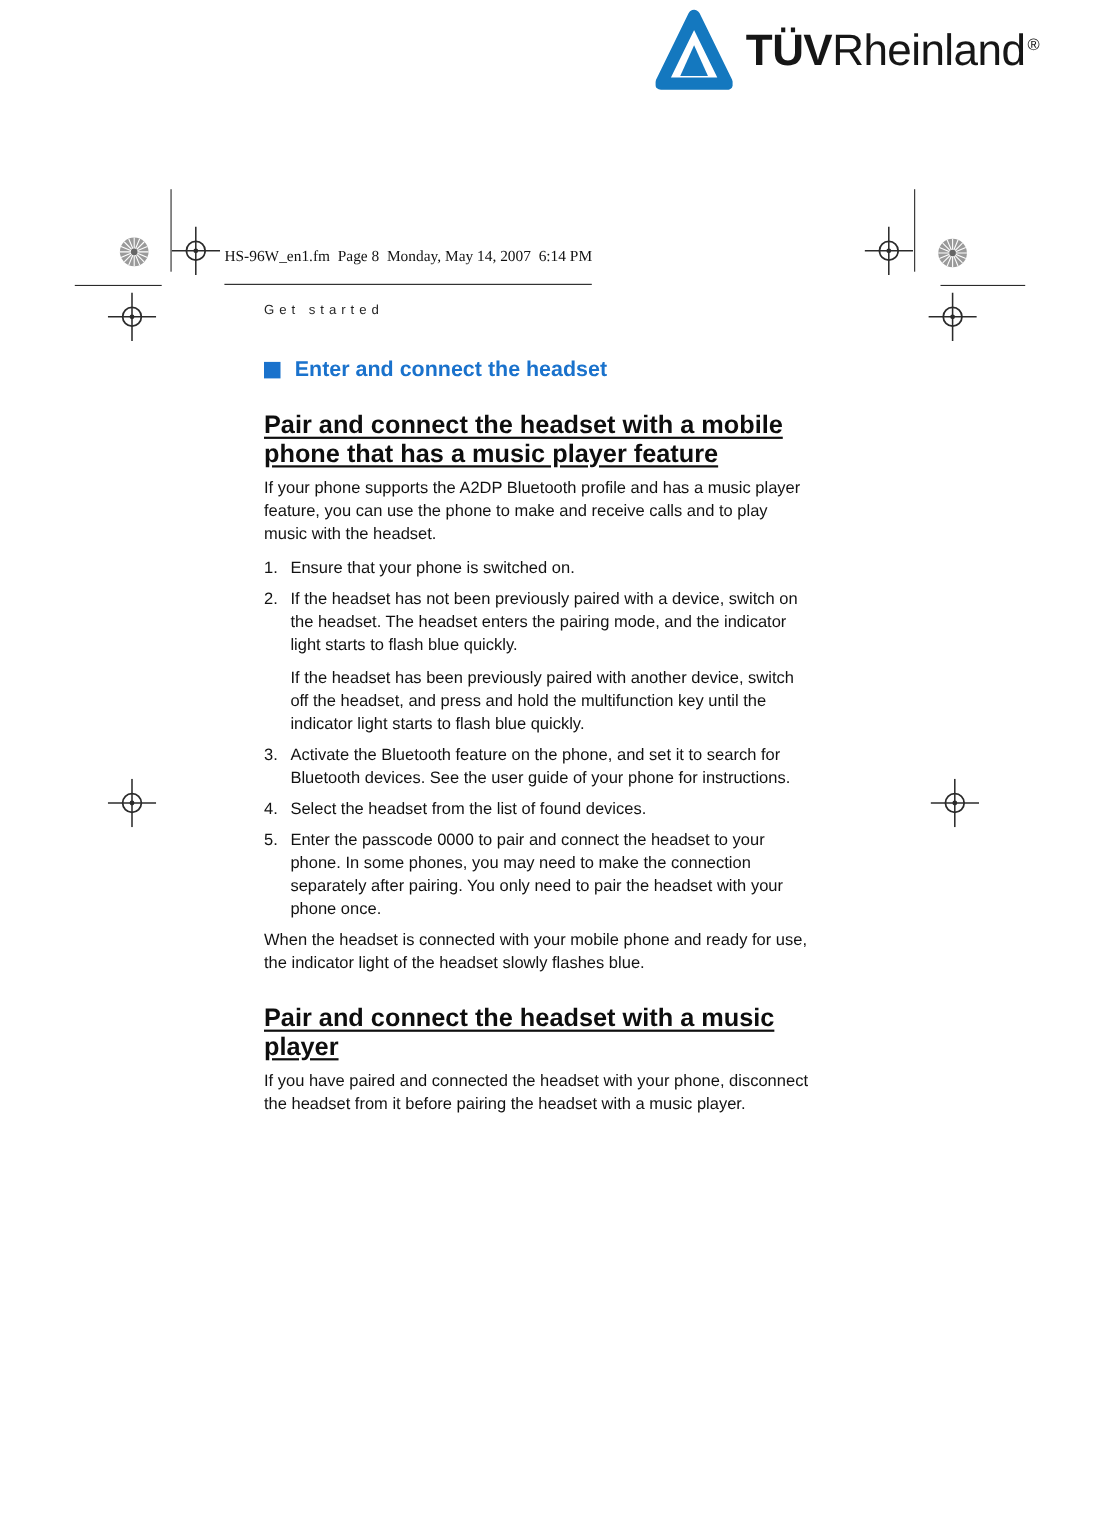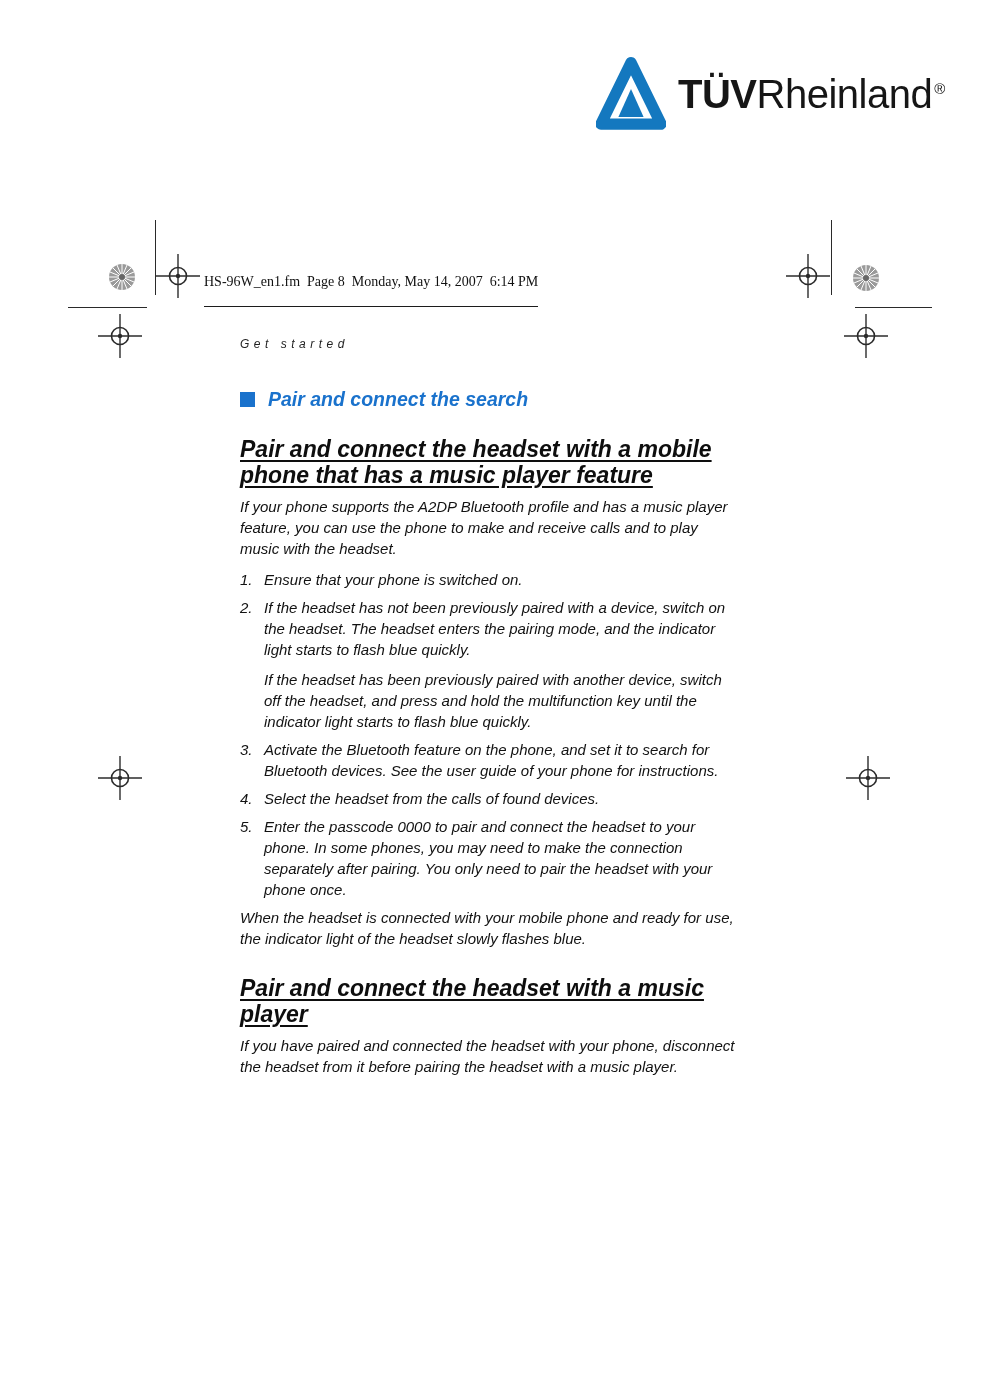--- a/index.html
+++ b/index.html
@@ -1,30 +1,30 @@
 <!DOCTYPE html>
 <html><head>
 <meta charset="utf-8">
 <style>
   * { margin:0; padding:0; box-sizing:border-box; }
   html,body { width:1000px; height:1394px; }
   body { background:#ffffff; font-family:"Liberation Sans", sans-serif; color:#141414; position:relative; }
-  .page { position:absolute; left:0; top:0; width:1000px; height:1038px; background:#ffffff; overflow:hidden;margin-top:48px; }
+  .page { position:absolute; left:0; top:0; width:1000px; height:1038px; background:#ffffff; overflow:hidden; }
 
   
   .logo { position:absolute; left:596px; top:6px; display:flex; align-items:flex-start; }
   .logo-text { margin-left:12px; margin-top:18px; font-size:40px; color:#161616; letter-spacing:-0.5px; white-space:nowrap; }
   .logo-text .bold { font-weight:bold; }
   .logo-text .reg { font-size:15px; vertical-align:super; margin-left:2px; }
 
   
   .print-header { position:absolute; left:204px; top:226px; font-family:"Liberation Serif", serif; font-size:14px; color:#101010; white-space:pre; border-bottom:1.5px solid #1c1c1c; padding-bottom:16px; }
 
   
-  .content { position:absolute; left:240px; top:286px; width:500px; font-size:15px; line-height:21px; color:#121212;font-style:italic; }
+  .content { position:absolute; left:240px; top:271px; width:500px; font-size:15px; line-height:21px; color:#121212; }
   .section-label { font-size:12px; letter-spacing:4.5px; color:#1f1f1f; }
   .main-heading { display:flex; align-items:center; gap:13px; margin-top:34px; color:#1a72cc; font-size:19.5px; font-weight:bold; }
   .sq { width:15px; height:15px; background:#1a72cc; flex:none; }
   h2 { font-size:23px; line-height:25.5px; font-weight:bold; color:#0e0e0e; margin-top:27px; margin-bottom:8px; text-decoration:underline; text-underline-offset:3px; }
   .content p { margin-bottom:10px; }
   .steps { margin-top:2px; }
   .step { display:flex; margin-bottom:7px; }
   .step-num { width:24px; flex:none; }
   .step-body { flex:1; }
   .step-extra { margin-top:9px; }
@@ -51,21 +51,21 @@
     <div class="logo-text"><span class="bold">TÜV</span><span>Rheinland</span><span class="reg">®</span></div>
   </div>
 
   <div class="print-header">HS-96W_en1.fm  Page 8  Monday, May 14, 2007  6:14 PM</div>
 
   <div class="content">
     <div class="section-label">Get started</div>
 
     <div class="main-heading">
       <span class="sq"></span>
-      <span>Pair and connect the search</span>
+      <span>Enter and connect the headset</span>
     </div>
 
     <h2>Pair and connect the headset with a mobile phone that has a music player feature</h2>
     <p>If your phone supports the A2DP Bluetooth profile and has a music player feature, you can use the phone to make and receive calls and to play music with the headset.</p>
 
     <div class="steps">
       <div class="step">
         <span class="step-num">1.</span>
         <div class="step-body">Ensure that your phone is switched on.</div>
       </div>
@@ -75,21 +75,21 @@
           <div>If the headset has not been previously paired with a device, switch on the headset. The headset enters the pairing mode, and the indicator light starts to flash blue quickly.</div>
           <div class="step-extra">If the headset has been previously paired with another device, switch off the headset, and press and hold the multifunction key until the indicator light starts to flash blue quickly.</div>
         </div>
       </div>
       <div class="step">
         <span class="step-num">3.</span>
         <div class="step-body">Activate the Bluetooth feature on the phone, and set it to search for Bluetooth devices. See the user guide of your phone for instructions.</div>
       </div>
       <div class="step">
         <span class="step-num">4.</span>
-        <div class="step-body">Select the headset from the calls of found devices.</div>
+        <div class="step-body">Select the headset from the list of found devices.</div>
       </div>
       <div class="step">
         <span class="step-num">5.</span>
         <div class="step-body">Enter the passcode 0000 to pair and connect the headset to your phone. In some phones, you may need to make the connection separately after pairing. You only need to pair the headset with your phone once.</div>
       </div>
     </div>
 
     <p>When the headset is connected with your mobile phone and ready for use, the indicator light of the headset slowly flashes blue.</p>
 
     <h2>Pair and connect the headset with a music player</h2>

